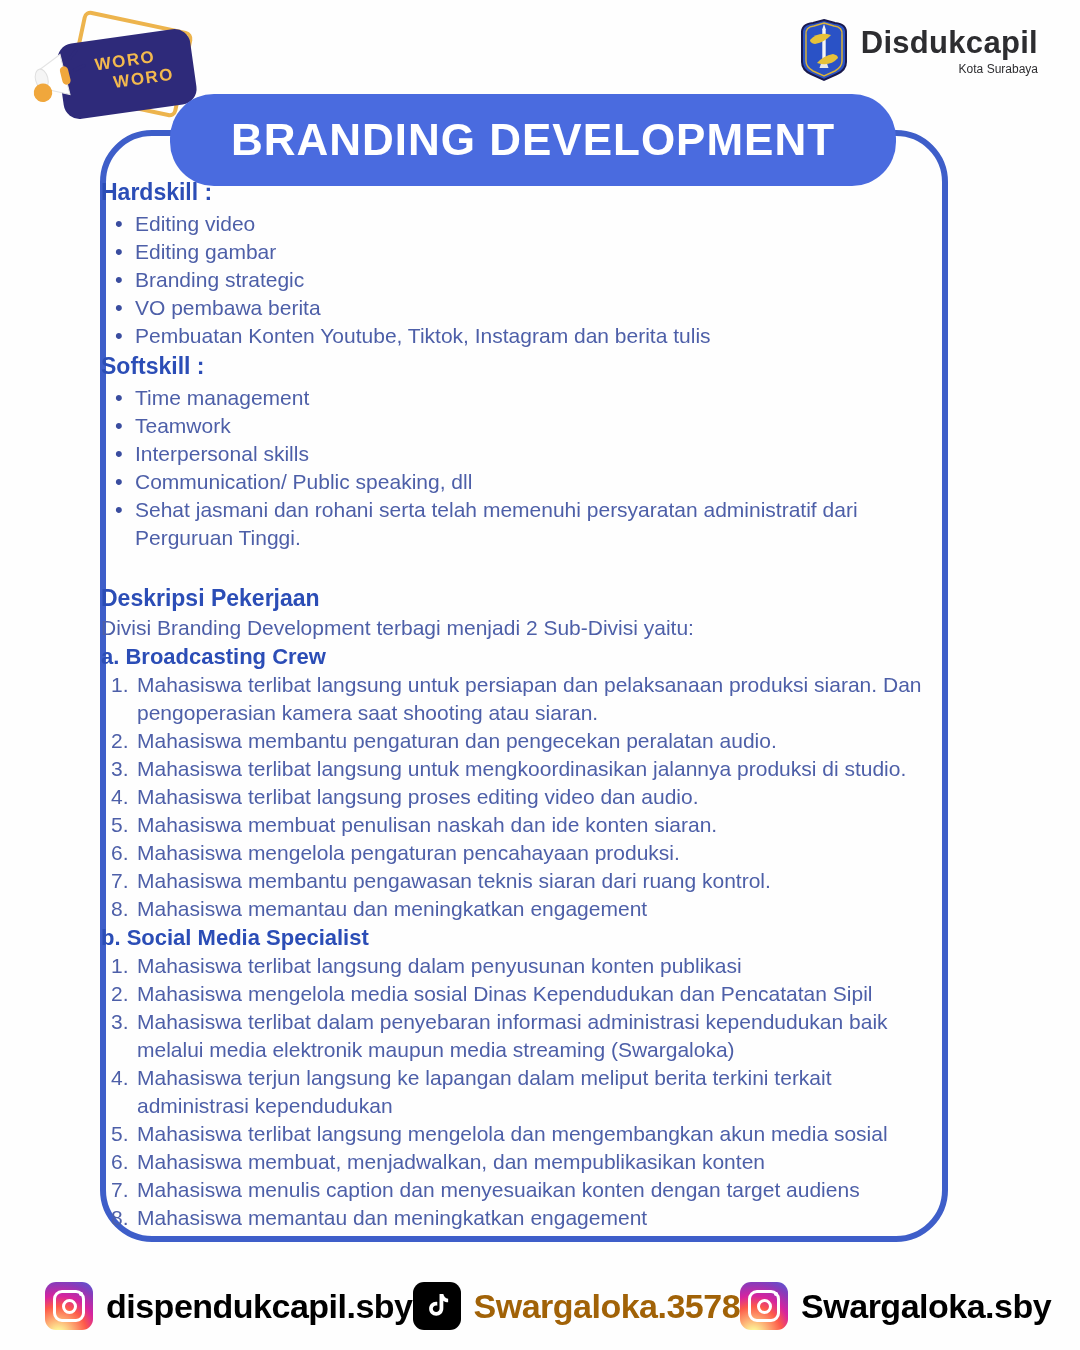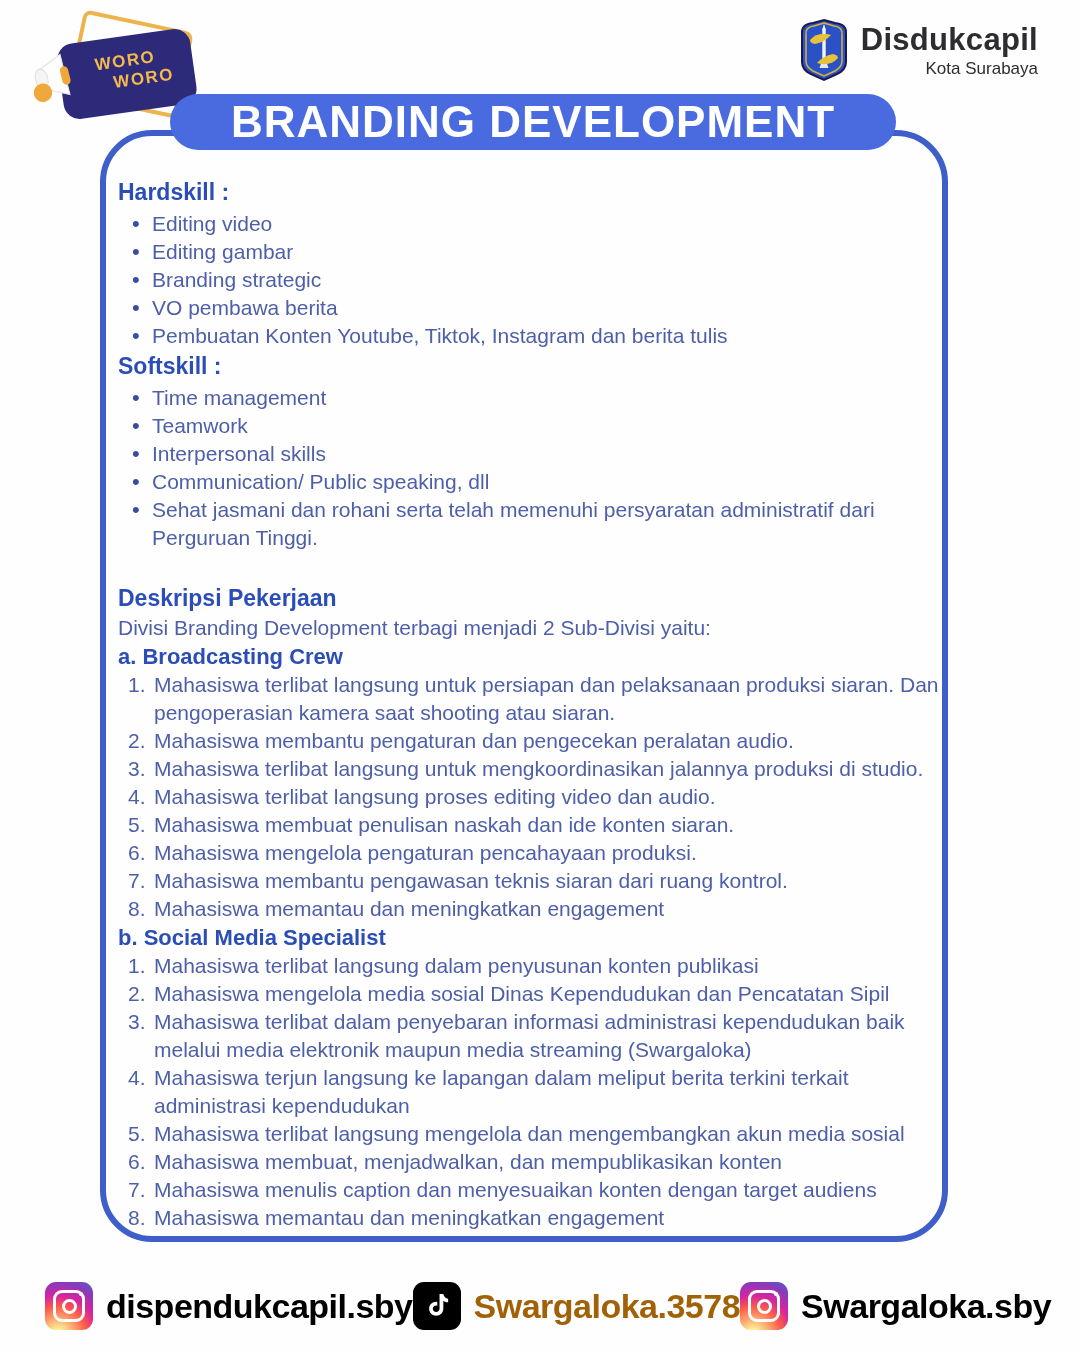--- a/index.html
+++ b/index.html
@@ -24,33 +24,33 @@
   .woro-text .l2 { padding-left:16px; }
   .woro-mega { position:absolute; left:0px; top:26px; width:66px; height:66px; }
   .woro-comma { position:absolute; left:146px; top:58px; color:#2b3fa8;
     font-size:46px; font-weight:bold; transform:rotate(-8deg); font-family:"DejaVu Serif", serif; }
 
   
   .brand { position:absolute; right:42px; top:18px; display:flex; align-items:center; gap:10px; }
   .brand-emblem { width:54px; height:64px; flex:0 0 auto; }
   .brand-text { display:flex; flex-direction:column; align-items:flex-end; }
   .brand-name { font-size:31px; font-weight:bold; color:#2d2d30; letter-spacing:0.3px; }
-  .brand-sub  { font-size:17px; color:#2d2d30; margin-top:1px; }
-
-  
-  .pill { position:absolute; left:170px; top:94px; width:726px; height:56px;
+  .brand-sub  { font-size:12px; color:#2d2d30; margin-top:1px; }
+
+  
+  .pill { position:absolute; left:170px; top:94px; width:726px; height:92px;
     background:#4a6bdf; border-radius:44px; display:flex; align-items:center;
     justify-content:center; z-index:3; }
   .pill-text { color:#ffffff; font-size:44px; font-weight:800; letter-spacing:1px; }
 
   .card { position:absolute; left:100px; top:130px; width:848px; height:1112px;
     border:6px solid #3e5ec9; border-radius:52px; z-index:1; background:transparent; }
 
   
-  .content { position:absolute; left:118px; top:176px; width:822px; z-index:2;
+  .content { position:absolute; left:101px; top:176px; width:822px; z-index:2;
     color:#4d5fa8; font-size:21px; line-height:28px; }
   .content h2 { font-size:23px; font-weight:bold; color:#2b4db6; line-height:32px; }
   .content h3 { font-size:22px; font-weight:bold; color:#2b4db6; line-height:29px; }
 
   ul.bullets { list-style:none; margin:2px 0 0 0; }
   ul.bullets li { position:relative; padding-left:34px; }
   ul.bullets li::before { content:"\2022"; position:absolute; left:14px; top:0;
     color:#3a4d9f; font-size:22px; }
 
   .job { margin-top:30px; }

